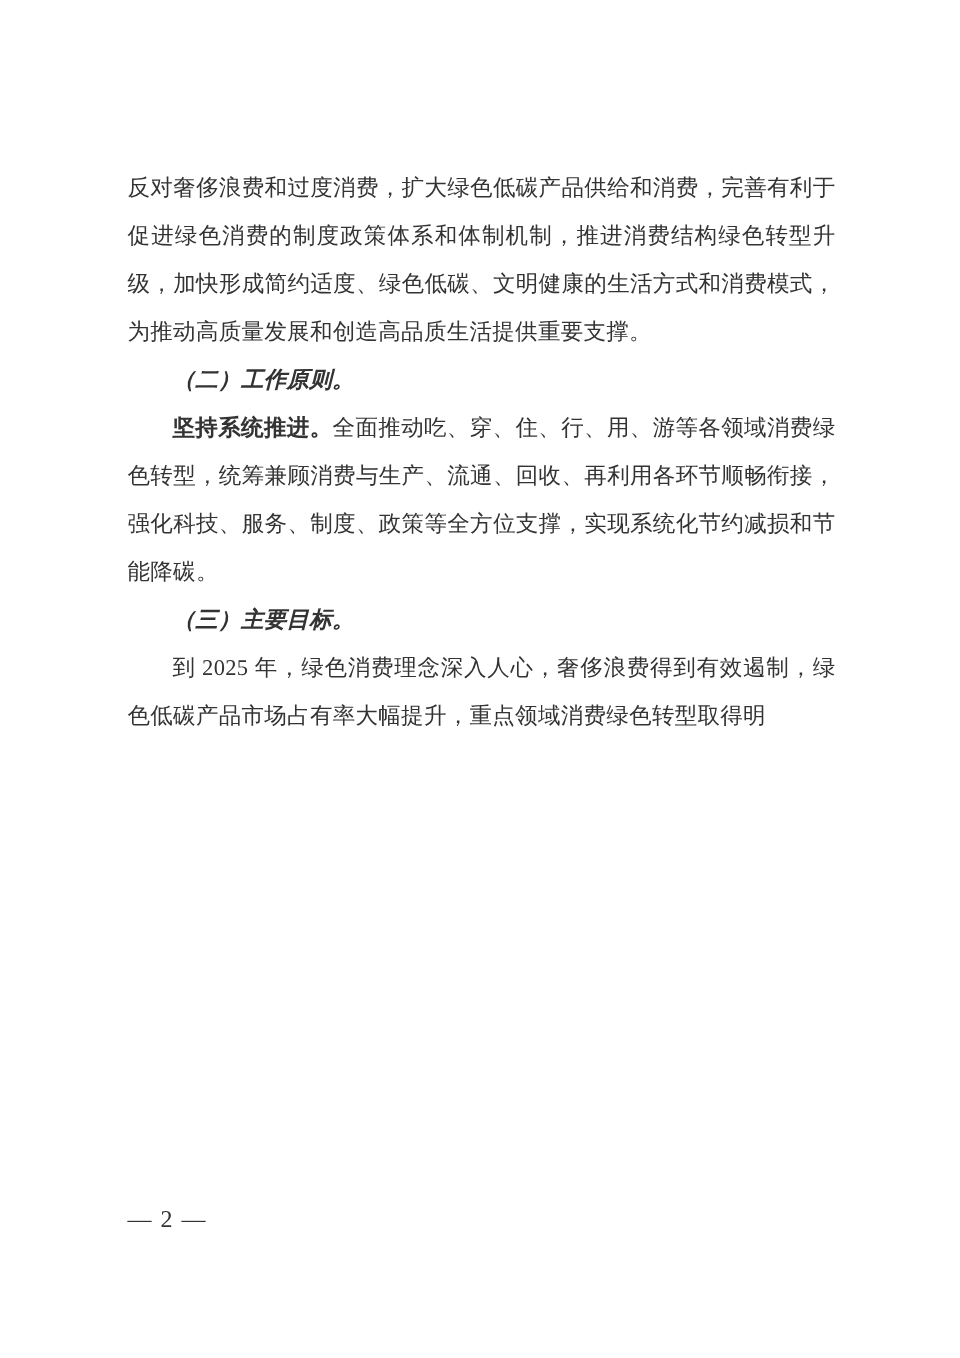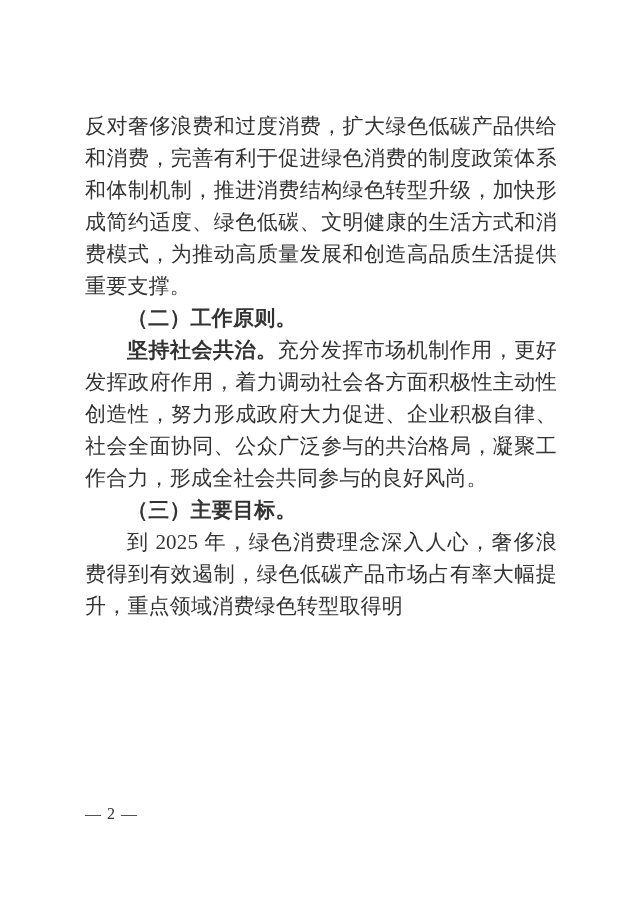--- a/index.html
+++ b/index.html
@@ -18,39 +18,40 @@
   }
   .content {
     position: absolute;
     top: 110px;
     left: 85px;
     width: 472px;
   }
   .para {
     margin: 0;
     padding: 0;
-    font-size: 21px;
+    font-size: 15px;
     line-height: 32px;
     text-align: justify;
     text-align-last: left;
     letter-spacing: 0.2px;
     word-break: break-all;
   }
   .para.indent {
     text-indent: 2em;
   }
   .para.no-indent {
     text-indent: 0;
   }
   .lead {
     font-weight: bold;
     font-style: normal;
   }
   .heading-text {
     font-weight: 600;
+    font-style: italic;
   }
   .page-number {
     position: absolute;
     left: 85px;
     top: 802px;
     font-size: 16px;
     line-height: 24px;
     letter-spacing: 1px;
     color: #333333;
   }
@@ -58,23 +59,23 @@
 </head>
 <body>
 
 <div class="page">
   <div class="content">
 
     <p class="para no-indent"><span>反对奢侈浪费和过度消费，扩大绿色低碳产品供给和消费，完善有利于促进绿色消费的制度政策体系和体制机制，推进消费结构绿色转型升级，加快形成简约适度、绿色低碳、文明健康的生活方式和消费模式，为推动高质量发展和创造高品质生活提供重要支撑。</span></p>
 
     <p class="para indent"><span class="heading-text">（二）工作原则。</span></p>
 
+    <p class="para indent"><span class="lead">坚持系统推进。</span><span>全面推动吃、穿、住、行、用、游等各领域消费绿色转型，统筹兼顾消费与生产、流通、回收、再利用各环节顺畅衔接，强化科技、服务、制度、政策等全方位支撑，实现系统化节约减损和节能降碳。</span></p>
 
 
-    <p class="para indent"><span class="lead">坚持社会共治。</span><span>充分发挥市场机制作用，更好发挥政府作用，着力调动社会各方面积极性主动性创造性，努力形成政府大力促进、企业积极自律、社会全面协同、公众广泛参与的共治格局，凝聚工作合力，形成全社会共同参与的良好风尚。</span></p>
 
 
     <p class="para indent"><span class="heading-text">（三）主要目标。</span></p>
 
     <p class="para indent"><span>到 2025 年，绿色消费理念深入人心，奢侈浪费得到有效遏制，绿色低碳产品市场占有率大幅提升，重点领域消费绿色转型取得明</span></p>
 
   </div>
 
   <div class="page-number">— 2 —</div>
 </div>

